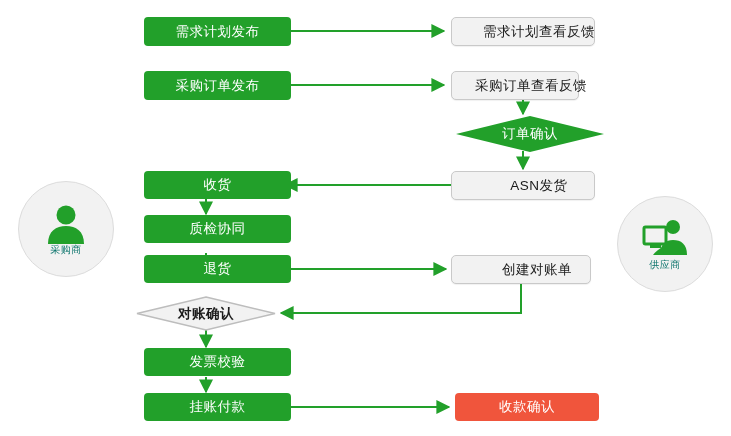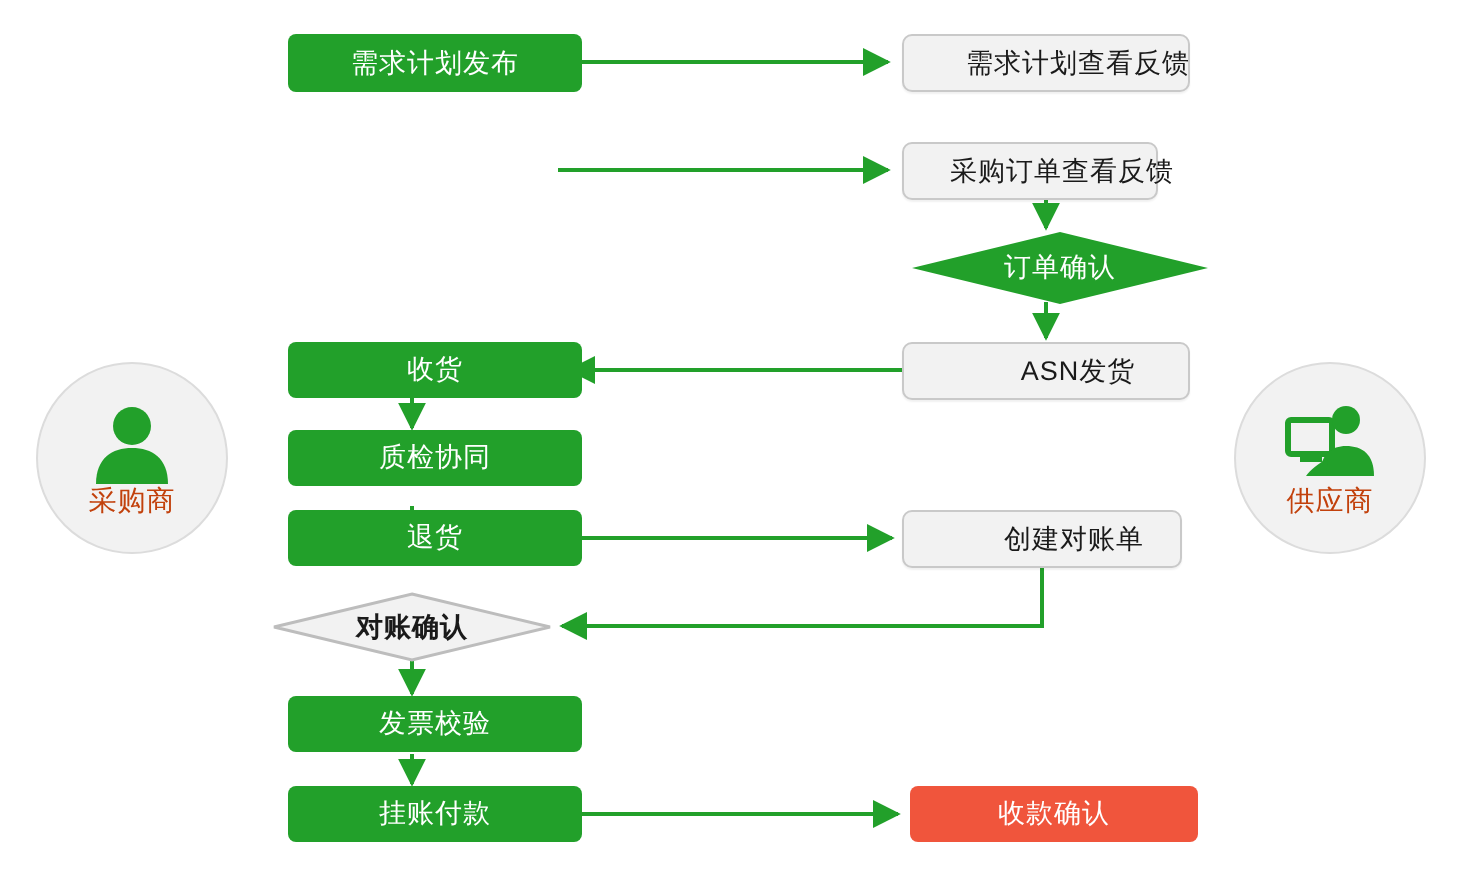--- a/index.html
+++ b/index.html
@@ -104,22 +104,22 @@
     justify-content: center;
     z-index: 4;
   }
   .actor .aicon {
     width: 46px;
     height: 40px;
     display: block;
     margin-bottom: 1px;
   }
   .actor .alabel {
-    font-size: 14px;
-    color: #c2410c;
+    font-size: 10px;
+    color: #0f766e;
     letter-spacing: 0.5px;
     line-height: 1;
     white-space: nowrap;
   }
 </style>
 </head>
 <body>
 
 <div id="canvas">
 
@@ -158,35 +158,38 @@
   </svg>
 
   <div class="actor" style="left:18px; top:181px;">
     <svg class="aicon" viewBox="0 0 46 40">
       <circle cx="23" cy="11" r="9.5" fill="#22a02a"></circle>
       <path d="M 5 40 C 5 27 13 22 23 22 C 33 22 41 27 41 40 Z" fill="#22a02a"></path>
     </svg>
     <span class="alabel">采购商</span>
   </div>
 
-  <div class="actor" style="left:617px; top:181px;">
+  <div class="actor" style="left:617px; top:196px;">
     <svg class="aicon" viewBox="0 0 46 40">
       <rect x="2" y="8" width="22" height="17" rx="1.5" fill="none" stroke="#22a02a" stroke-width="3"></rect>
       <rect x="8" y="26" width="11" height="3" fill="#22a02a"></rect>
       <circle cx="31" cy="8" r="7" fill="#22a02a"></circle>
       <path d="M 18 36 C 18 25 24 21 31 21 C 39 21 45 25 45 36 Z" fill="#22a02a"></path>
       <path d="M 22 27 C 17 30 13 33 11 36 L 21 36 Z" fill="#22a02a"></path>
     </svg>
     <span class="alabel">供应商</span>
   </div>
 
   <div class="node green" style="left:132px; top:17px; width:147px; height:29px;">
     <span>需求计划发布</span>
   </div>
 
+  <div class="node green" style="left:132px; top:71px; width:147px; height:29px;">
+    <span>采购订单发布</span>
+  </div>
 
   <div class="node green" style="left:132px; top:215px; width:147px; height:28px;">
     <span>质检协同</span>
   </div>
 
   <div class="node green" style="left:132px; top:171px; width:147px; height:28px;">
     <span>收货</span>
   </div>
 
   <div class="node green" style="left:132px; top:255px; width:147px; height:28px;">

